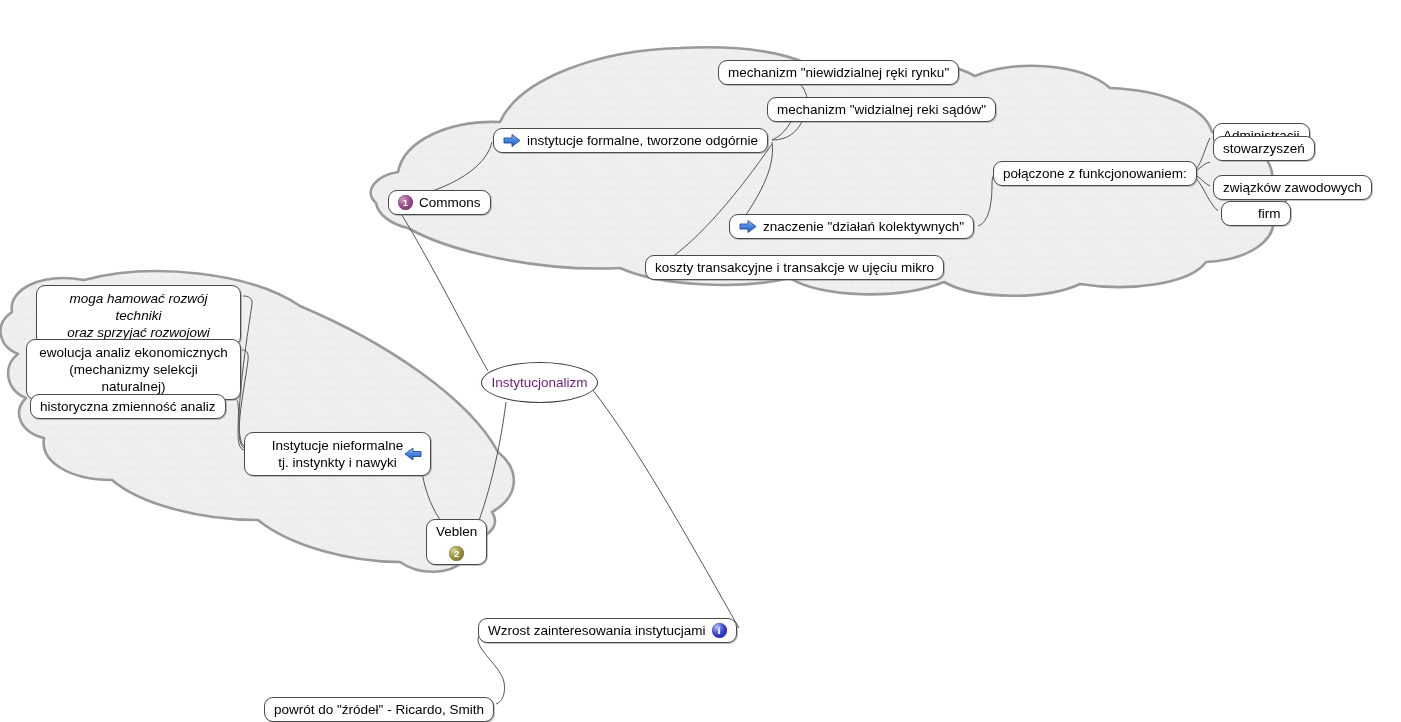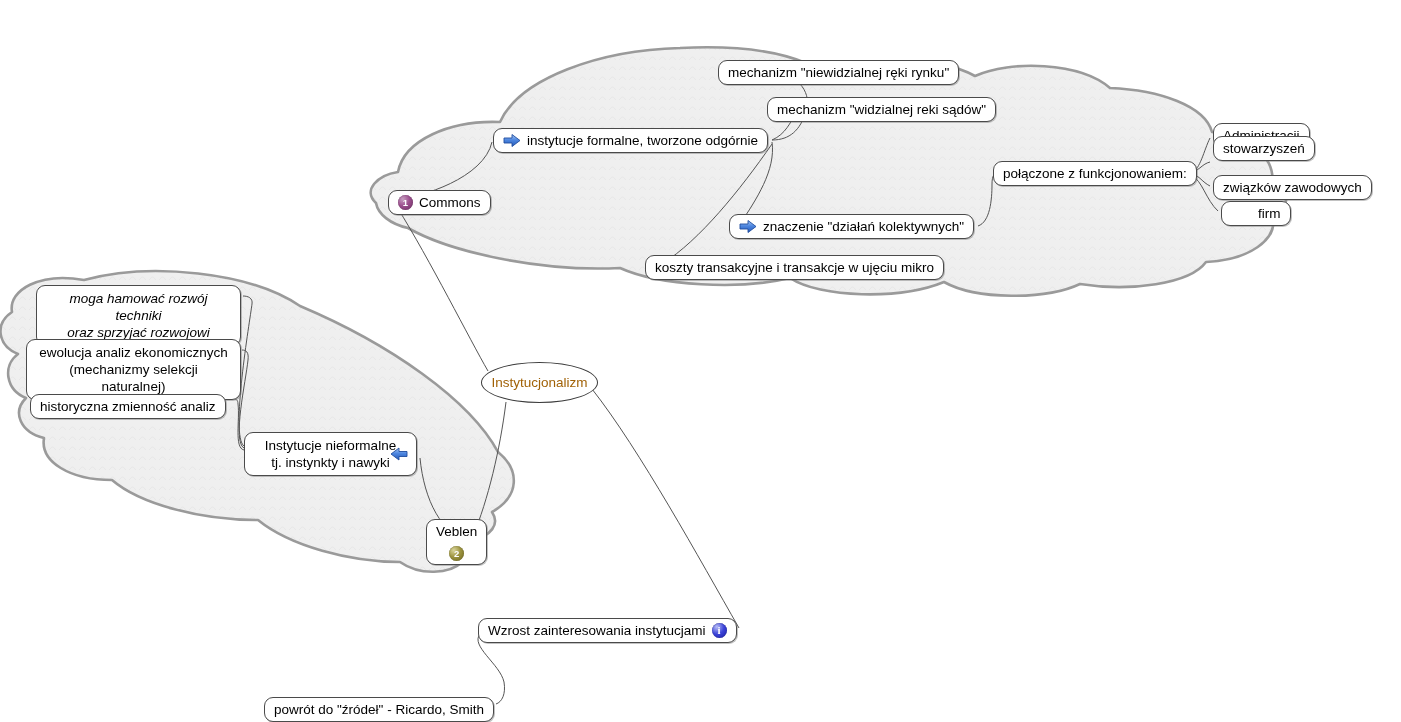--- a/index.html
+++ b/index.html
@@ -56,21 +56,21 @@
   .root-node {
     position: absolute;
     box-sizing: border-box;
     background: #ffffff;
     border: 1px solid #3c3c3c;
     border-radius: 50%;
     display: flex;
     align-items: center;
     justify-content: center;
     font-size: 13.5px;
-    color: #a16207;
+    color: #701a75;
     white-space: nowrap;
   }
 
   
   .icon { display: inline-flex; align-items: center; flex: 0 0 auto; }
   .badge {
     width: 15px; height: 15px;
     border-radius: 50%;
     display: inline-flex;
     align-items: center;
@@ -105,21 +105,21 @@
   .n-stowarzyszen      { left: 1213px; top: 136px; }
   .n-zwiazkow          { left: 1213px; top: 175px; }
   .n-firm              { left: 1221px; top: 201px; padding-left: 36px; }
   .n-commons           { left: 388px;  top: 190px; }
   .n-znaczenie         { left: 729px;  top: 214px; }
   .n-koszty            { left: 645px;  top: 255px; }
 
   .n-moga              { left: 36px;   top: 285px; width: 205px; font-style: italic; }
   .n-ewolucja          { left: 26px;   top: 339px; width: 215px; }
   .n-historyczna       { left: 30px;   top: 394px; }
-  .n-nieformalne       { left: 244px;  top: 432px; width: 173px; }
+  .n-nieformalne       { left: 244px;  top: 432px; width: 187px; }
   .n-veblen            { left: 426px;  top: 519px; flex-direction: column; }
 
   .n-root              { left: 481px;  top: 362px; width: 117px; height: 41px; }
 
   .n-wzrost            { left: 478px;  top: 618px; }
   .n-powrot            { left: 264px;  top: 697px; }
 </style>
 </head>
 <body>
 

